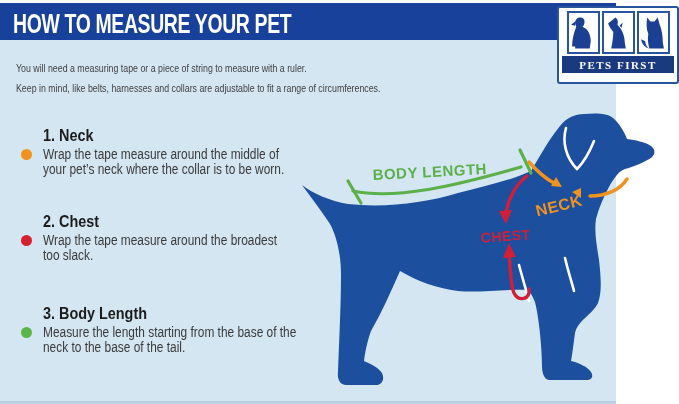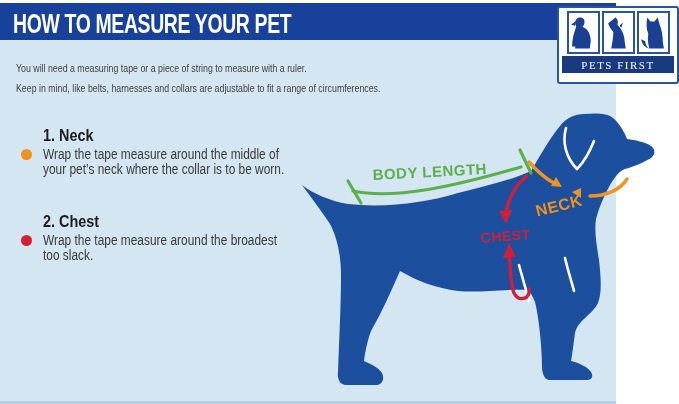--- a/index.html
+++ b/index.html
@@ -9,21 +9,21 @@
   .band{position:absolute;top:3px;left:0;right:0;height:37px;background:#17419a;}
   .title{position:absolute;left:13px;top:9px;margin:0;color:#fff;font-size:27px;font-weight:800;
          letter-spacing:-0.5px;white-space:nowrap;transform:scaleX(0.72);transform-origin:0 0;}
   
   .logo{position:absolute;left:557px;top:6px;width:112px;height:69px;background:#fff;
         border:2px solid #29549e;border-radius:3px;padding:3px 3px 2px 3px;}
   .logo-dogs{display:flex;gap:2px;justify-content:center;}
   .dogbox{width:33px;height:43px;border:2px solid #29549e;background:#fff;box-sizing:border-box;
           display:flex;align-items:flex-end;justify-content:center;}
   .logo-bar{margin-top:2px;height:17px;background:#1a3a80;display:flex;align-items:center;justify-content:center;}
-  .logo-bar span{color:#fff;font-family:"Liberation Serif", serif;font-weight:normal;font-size:11px;letter-spacing:1.5px;}
+  .logo-bar span{color:#fff;font-family:"Liberation Serif", serif;font-weight:bold;font-size:11px;letter-spacing:1.5px;}
   
   .intro{position:absolute;left:16px;top:58px;font-size:11px;color:#3f3f3f;line-height:20px;}
   .cond{display:inline-block;transform:scaleX(0.8);transform-origin:0 0;white-space:nowrap;}
   
   .step{position:absolute;left:21px;display:flex;align-items:center;}
   .bullet{width:11px;height:11px;border-radius:50%;margin-top:4px;flex:none;}
   .b1{background:#f0921e;} .b2{background:#d6202f;} .b3{background:#5cb54a;}
   .step-text{margin-left:11px;}
   .step-title{margin:0;font-size:16px;font-weight:bold;color:#1c1c1c;line-height:18px;
               transform:scaleX(0.9);transform-origin:0 0;white-space:nowrap;}
@@ -86,20 +86,30 @@
     <span class="bullet b2"></span>
     <div class="step-text">
       <h2 class="step-title">2. Chest</h2>
       <div class="step-body">
         <div><span class="cond">Wrap the tape measure around the broadest</span></div>
         <div><span class="cond">too slack.</span></div>
       </div>
     </div>
   </div>
 
+  <div class="step s3">
+    <span class="bullet b3"></span>
+    <div class="step-text">
+      <h2 class="step-title">3. Body Length</h2>
+      <div class="step-body">
+        <div><span class="cond">Measure the length starting from the base of the</span></div>
+        <div><span class="cond">neck to the base of the tail.</span></div>
+      </div>
+    </div>
+  </div>
 
   <svg class="diagram" width="679" height="404" viewBox="0 0 679 404">
 
     <path fill="#1d4f9f" d="
       M302,185
       C312,193 330,201 348,204
       C385,208 425,203 458,193
       C486,186 512,180 531,171
       C539,158 549,139 560,126
       C566,118 575,114 584,114

